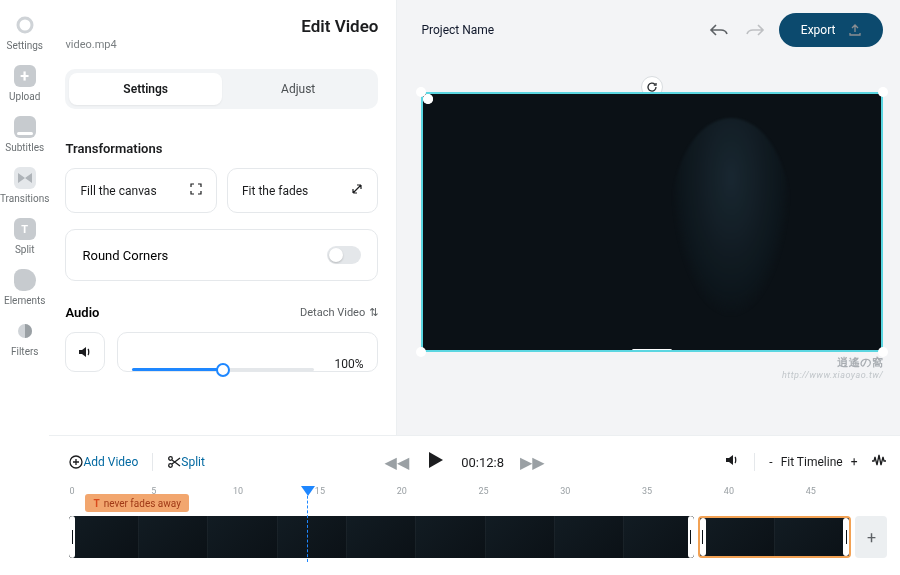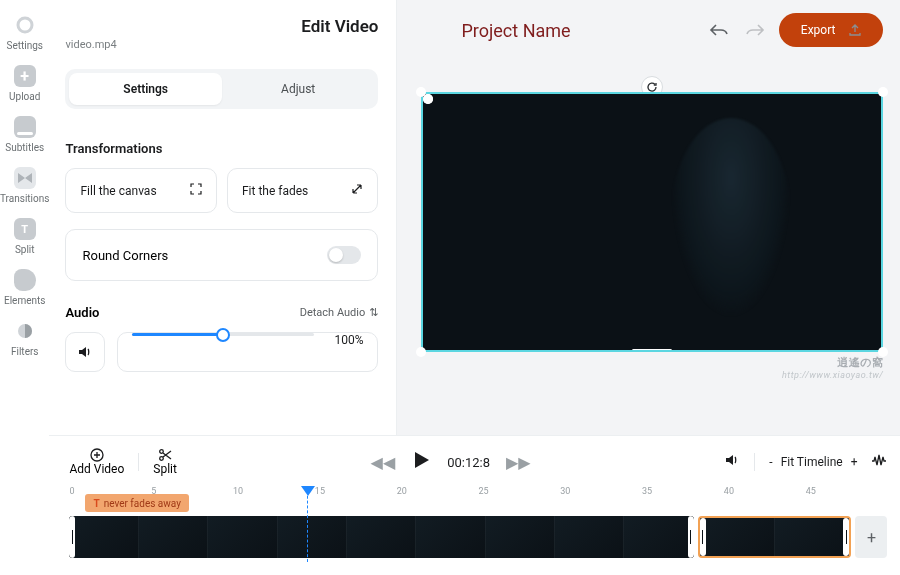--- a/index.html
+++ b/index.html
@@ -20,44 +20,44 @@
 .transform-row { margin-top: 12px; display: flex; gap: 10px; }
 .option-box { flex: 1; border: 1px solid #e5e8eb; border-radius: 10px; padding: 14px 14px; font-size: 12px; color: #1c1d1f; display: flex; align-items: center; justify-content: space-between; cursor: pointer; }
 .round-box { border: 1px solid #e5e8eb; border-radius: 10px; padding: 16px 16px; margin-top: 16px; display: flex; align-items: center; justify-content: space-between; font-size: 13px; }
 .toggle { width: 34px; height: 18px; background: #e4e7ea; border-radius: 10px; position: relative; cursor: pointer; }
 .toggle::after { content: ""; width: 14px; height: 14px; border-radius: 50%; background: #fff; box-shadow: 0 1px 2px rgba(0,0,0,.2); position: absolute; top: 2px; left: 2px; }
 .audio-head { display: flex; justify-content: space-between; align-items: center; margin-top: 24px; }
 .audio-head .sec { font-size: 13px; font-weight: 600; }
 .detach { font-size: 11px; color: #5c6063; display: flex; align-items: center; gap: 4px; cursor: pointer; }
 .audio-row { margin-top: 12px; display: flex; align-items: center; gap: 12px; }
 .vol-btn { width: 40px; height: 40px; border: 1px solid #e5e8eb; border-radius: 10px; display: flex; align-items: center; justify-content: center; cursor: pointer; }
-.slider-wrap { flex: 1; border: 1px solid #e5e8eb; border-radius: 10px; height: 40px; display: flex; align-items: flex-start; padding: 0 14px; gap: 20px; }
+.slider-wrap { flex: 1; border: 1px solid #e5e8eb; border-radius: 10px; height: 40px; display: flex; align-items: flex-end; padding: 0 14px; gap: 20px; }
 .slider-track { flex: 1; height: 3px; background: #e4e7ea; position: relative; border-radius: 2px; }
 .slider-fill { position: absolute; left: 0; top: 0; bottom: 0; background: #1e87ff; border-radius: 2px; }
 .slider-thumb { width: 14px; height: 14px; border: 2px solid #1e87ff; background: #fff; border-radius: 50%; position: absolute; top: 50%; transform: translate(-50%,-50%); }
 .slider-val { font-size: 12px; color: #1c1d1f; }
 .right-panel { flex: 1; background: #f3f4f6; display: flex; flex-direction: column; }
 .right-header { height: 60px; display: flex; align-items: center; padding: 0 24px; gap: 12px; }
-.proj-name { flex: 1; font-size: 18px; color: #7f1d1d; margin-left: 40px; }
+.proj-name { flex: 1; font-size: 12px; color: #0f172a; }
 .hdr-btn { width: 24px; height: 24px; display: flex; align-items: center; justify-content: center; cursor: pointer; color: #5d6165; }
-.export-btn { background: #c2410c; color: #fff; border-radius: 22px; padding: 10px 22px; font-size: 12px; display: flex; align-items: center; gap: 14px; cursor: pointer; }
+.export-btn { background: #0c4a6e; color: #fff; border-radius: 22px; padding: 10px 22px; font-size: 12px; display: flex; align-items: center; gap: 14px; cursor: pointer; }
 .preview-area { flex: 1; display: flex; align-items: flex-start; justify-content: center; padding: 0 24px 0; position: relative; }
 .refresh-handle { width: 22px; height: 22px; border-radius: 50%; background: #fff; border: 1px solid #d9dde0; display: flex; align-items: center; justify-content: center; position: absolute; top: 16px; left: 50%; transform: translateX(-50%); color: #2b2e31; }
 .canvas-box { position: relative; margin-top: 32px; }
 .canvas-frame { border: 2px solid #5bd6e1; background: #0b1116; width: 462px; height: 260px; position: relative; overflow: hidden; }
 .canvas-frame::before, .canvas-frame::after { content: ""; position: absolute; width: 10px; height: 10px; border-radius: 50%; background: #fff; }
 .ch { position: absolute; width: 10px; height: 10px; border-radius: 50%; background: #fff; }
 .ch.tl{top:-5px;left:-5px}.ch.tr{top:-5px;right:-5px}.ch.bl{bottom:-5px;left:-5px}.ch.br{bottom:-5px;right:-5px}
 .canvas-figure { position: absolute; right: 90px; top: 24px; width: 120px; height: 200px; background: radial-gradient(ellipse at 50% 30%, #1b2a34 0%, #0d161c 60%, transparent 70%); filter: blur(1px); opacity: .9; border-radius: 50% 50% 30% 30%; }
 .canvas-bottom-bar { position: absolute; bottom: -2px; left: 50%; transform: translateX(-50%); width: 40px; height: 3px; background: #fff; border-radius: 2px; }
 .watermark { position: absolute; bottom: -28px; right: 0; font-size: 9px; color: #c1c6ca; font-style: italic; letter-spacing: .5px; text-align: right; }
 .watermark b { display: block; font-size: 11px; color: #a8adb2; font-style: normal; }
 .bottom { height: 140px; background: #fff; border-top: 1px solid #eceff1; padding: 8px 20px 0 20px; display: flex; flex-direction: column; }
 .toolbar { display: flex; align-items: center; gap: 14px; height: 36px; }
-.tool-btn { display: flex; align-items: center; gap: 0; font-size: 12px; color: #000000; cursor: pointer; flex-direction: column; }
+.tool-btn { display: flex; align-items: center; gap: 0; font-size: 12px; color: #0369a1; cursor: pointer; }
 .divider { width: 1px; height: 18px; background: #e5e8eb; }
 .center-controls { flex: 1; display: flex; align-items: center; justify-content: center; gap: 16px; }
 .time-display { font-size: 13px; color: #1c1d1f; }
 .play-btn { cursor: pointer; }
 .right-tools { display: flex; align-items: center; gap: 14px; }
 .fit-timeline { font-size: 12px; color: #1c1d1f; display: flex; align-items: center; gap: 8px; }
 .ruler { display: flex; margin-top: 6px; height: 16px; font-size: 9px; color: #9aa0a4; position: relative; }
 .ruler span { flex: 1; text-align: left; }
 .playhead { position: absolute; top: 0; bottom: -60px; width: 1px; border-left: 1px dashed #1e87ff; z-index: 5; }
 .playhead-tri { position: absolute; top: 0; left: 50%; transform: translateX(-50%); width: 0; height: 0; border-left: 7px solid transparent; border-right: 7px solid transparent; border-top: 10px solid #1e87ff; }
@@ -148,21 +148,21 @@
               </svg></span>
         </div>
       </div>
       <div class="round-box">
         <span>Round Corners</span>
         <div class="toggle"></div>
       </div>
       <div class="audio-head">
         <span class="sec">Audio</span>
         <span class="detach">
-          <span>Detach Audio</span>
+          <span>Detach Video</span>
           <span>⇅</span>
         </span>
       </div>
       <div class="audio-row">
         <div class="vol-btn">
           <svg width="16" height="16" viewBox="0 0 16 16" fill="none" stroke="#1c1d1f" stroke-width="1.3">
               <path d="M2 6v4h3l4 3V3L5 6H2z" fill="#1c1d1f" stroke="none"></path>
               <path d="M11 5c1 1 1 5 0 6"></path>
             </svg>
         </div>

